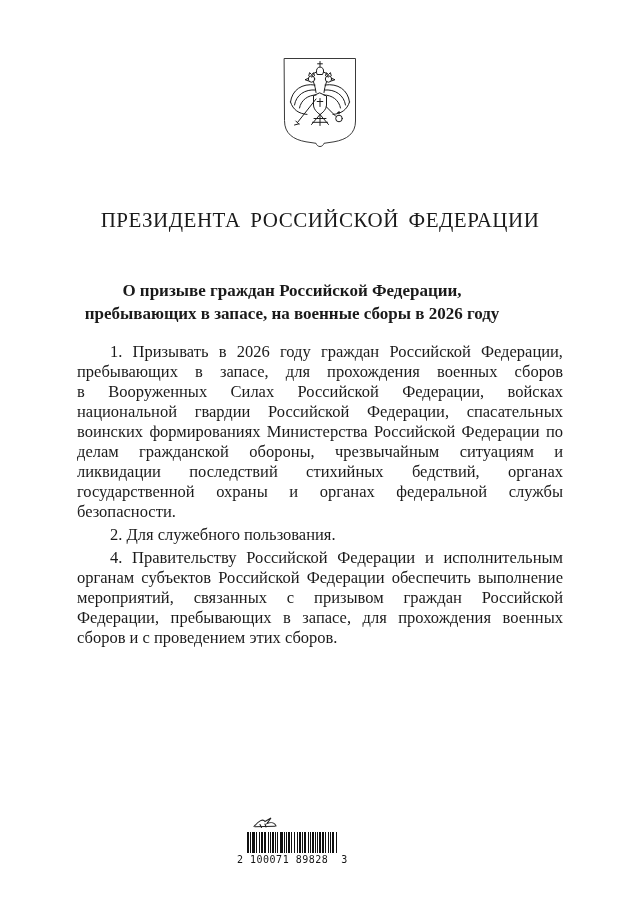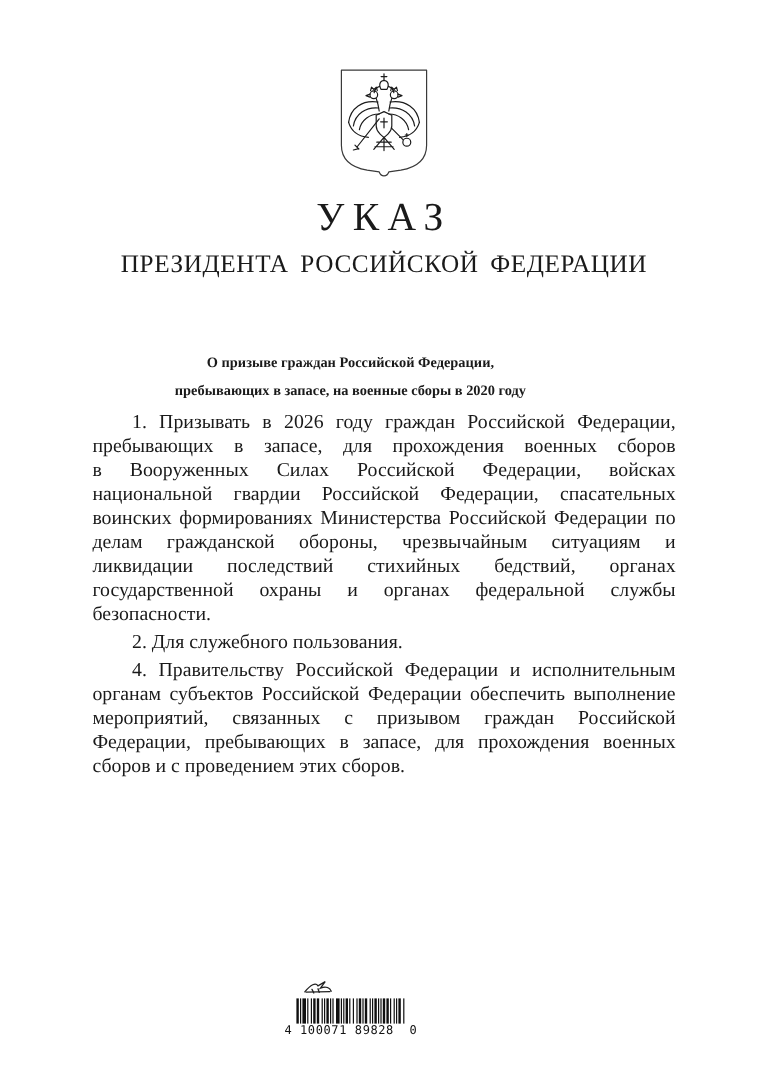--- a/index.html
+++ b/index.html
@@ -21,21 +21,21 @@
     font-size:33px;font-weight:normal;letter-spacing:7px;line-height:36px;
   }
   .decree-issuer{
     position:absolute;left:0;top:208px;width:640px;
     margin:0;text-align:center;
     font-size:21px;font-weight:normal;letter-spacing:0.5px;word-spacing:4px;line-height:24px;
   }
   .decree-subject{
     position:absolute;left:0;top:279px;width:584px;
     text-align:center;
-    font-size:12px;font-weight:bold;line-height:23px;margin-top:12px;
+    font-size:17px;font-weight:bold;line-height:23px;
   }
   .doc-body{
     position:absolute;left:77px;top:342px;width:486px;
     font-size:16.5px;line-height:20px;
     text-align:justify;
   }
   .doc-body p{
     margin:0 0 3px 0;
     text-indent:33px;
   }
@@ -94,27 +94,26 @@
 
       <path d="M40,59.5 V70.5 M40,59.5 L31.5,69.5 M40,59.5 L48.5,69.5 M34,63.5 H46 M32.5,67.3 H47.5"></path>
 
       <path d="M36,44 L17.5,67.5 M15.8,66 l3.2,3.2 M14.5,70 l4.5,-1.2"></path>
 
       <circle cx="59" cy="63.5" r="3.3"></circle>
       <path d="M59,58.8 v-2.4 M57.7,57.5 h2.6 M46.5,52 L55.8,61.3"></path>
     </svg>
   </div>
 
-  <h1 class="decree-title">УКАЗ</h1>
 
   <h2 class="decree-issuer">ПРЕЗИДЕНТА РОССИЙСКОЙ ФЕДЕРАЦИИ</h2>
 
   <div class="decree-subject">
     <div>О призыве граждан Российской Федерации,</div>
-    <div>пребывающих в запасе, на военные сборы в 2020 году</div>
+    <div>пребывающих в запасе, на военные сборы в 2026 году</div>
   </div>
 
   <div class="doc-body">
     <p>1.&nbsp;Призывать в 2026 году граждан Российской Федерации, пребывающих в запасе, для прохождения военных сборов в&nbsp;Вооруженных Силах Российской Федерации, войсках национальной гвардии Российской Федерации, спасательных воинских формированиях Министерства Российской Федерации по делам гражданской обороны, чрезвычайным ситуациям и ликвидации последствий стихийных бедствий, органах государственной охраны и&nbsp;органах федеральной службы безопасности.</p>
     <p>2.&nbsp;Для служебного пользования.</p>
     <p>4.&nbsp;Правительству Российской Федерации и исполнительным органам субъектов Российской Федерации обеспечить выполнение мероприятий, связанных с призывом граждан Российской Федерации, пребывающих в запасе, для прохождения военных сборов и&nbsp;с&nbsp;проведением этих сборов.</p>
   </div>
 
   <div class="barcode">
     <svg class="barcode-mark" viewBox="0 0 28 13" fill="none" stroke="#222222" stroke-width="1.1" stroke-linecap="round">
@@ -185,16 +184,16 @@
         <div class="space" style="width: 2px;"></div>
         <div class="bar" style="width: 1px;"></div>
         <div class="space" style="width: 1px;"></div>
         <div class="bar" style="width: 1px;"></div>
         <div class="space" style="width: 1px;"></div>
         <div class="bar" style="width: 2px;"></div>
         <div class="space" style="width: 2px;"></div>
         <div class="bar" style="width: 1px;"></div>
         <div class="space" style="width: 1px;"></div>
       </div>
-    <div class="barcode-digits">4 100071 89828  0</div>
+    <div class="barcode-digits">2 100071 89828  3</div>
   </div>
 
 </div>
 
 </body></html>

